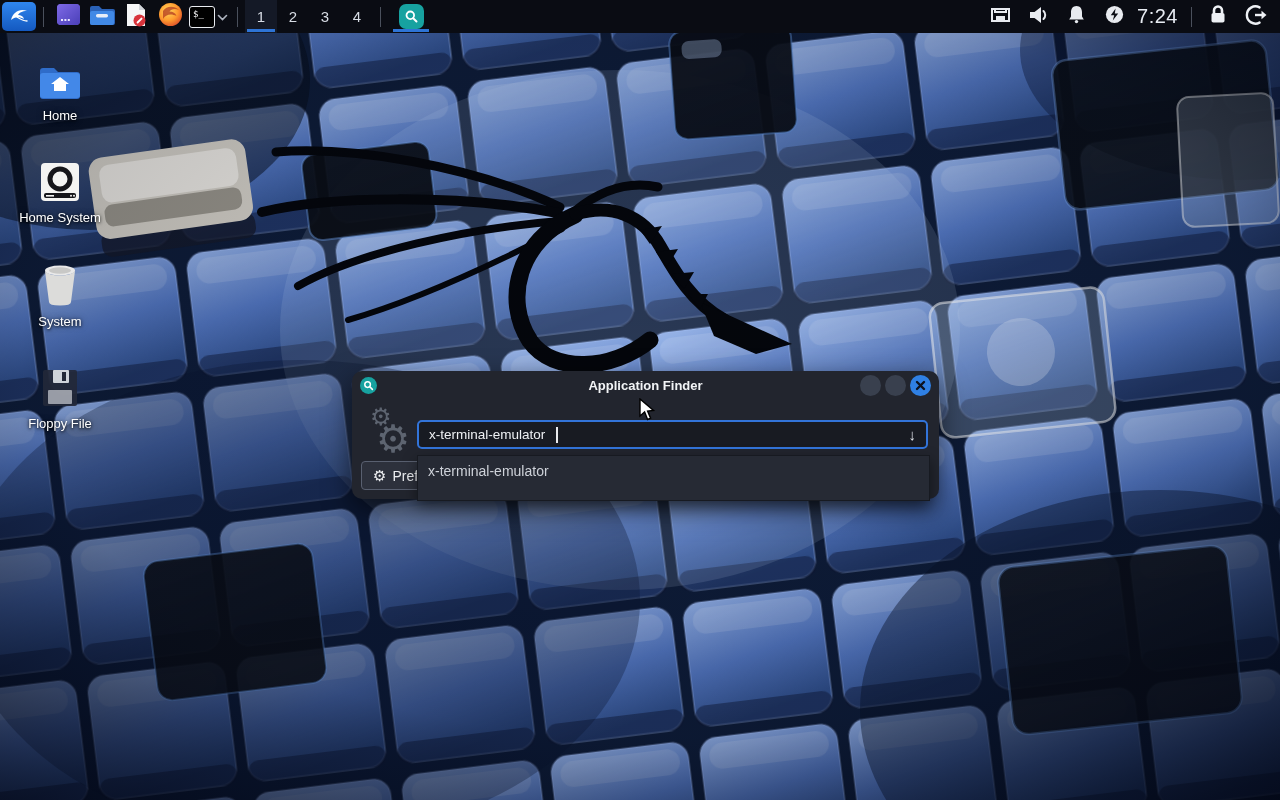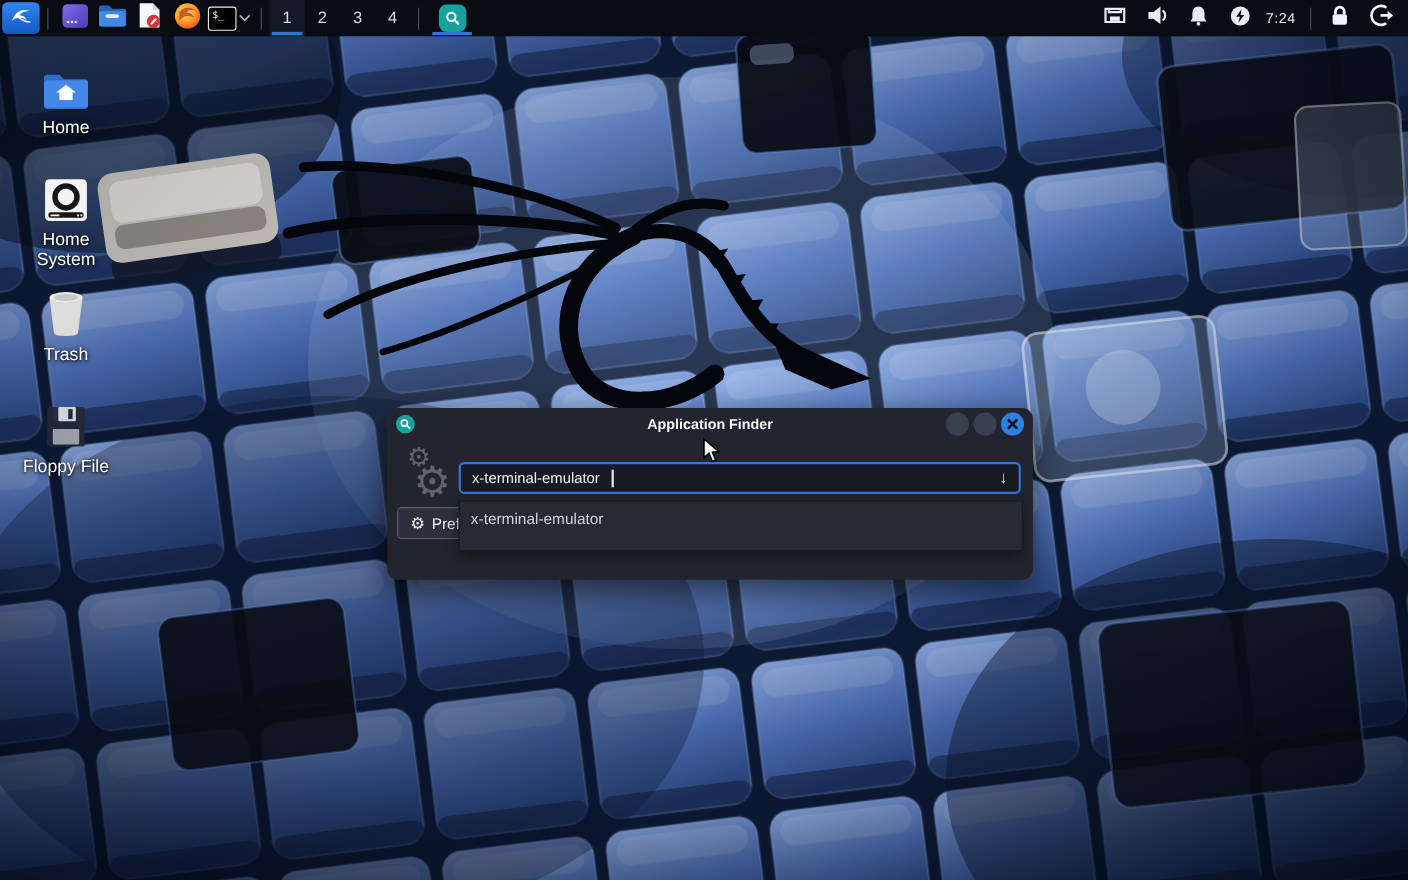--- a/index.html
+++ b/index.html
@@ -19,31 +19,31 @@
   .chev { color:#aeb4bf; font-size:11px; margin:0 2px 0 0; flex:0 0 auto; }
   .ws-cell { width:32px; height:33px; position:relative; display:flex; align-items:center; justify-content:center;
              font-size:15px; color:#d7dce4; flex:0 0 auto; }
   .ws-cell.active { background:rgba(120,150,210,.10); }
   .ws-cell.active::after { content:""; position:absolute; left:2px; right:2px; bottom:1px; height:3px; background:#2e74d6; }
   .task-btn { width:46px; height:33px; position:relative; display:flex; align-items:center; justify-content:center; flex:0 0 auto; }
   .task-btn::after { content:""; position:absolute; left:5px; right:5px; bottom:1px; height:3px; background:#2e74d6; }
   .finder-badge { width:25px; height:25px; border-radius:7px; background:#17a2a0; display:flex; align-items:center; justify-content:center; }
   .spacer { flex:1 1 auto; }
   .tray-ic { width:24px; height:24px; display:flex; align-items:center; justify-content:center; margin:0 7px; flex:0 0 auto; }
-  .clock { font-size:13px; color:#e7ebf2; margin:0 6px 0 4px; letter-spacing:.5px; flex:0 0 auto; }
+  .clock { font-size:20px; color:#e7ebf2; margin:0 6px 0 4px; letter-spacing:.5px; flex:0 0 auto; }
   .term-box { width:26px; height:22px; background:#000; border:1.5px solid #e9ecf1; border-radius:3px;
               color:#fff; font-family:"DejaVu Sans Mono",monospace; font-size:9px; line-height:10px; padding:2px 0 0 3px; flex:0 0 auto; margin:0 2px; }
 
   
   .desktop-icon { position:absolute; left:12px; width:96px; text-align:center; z-index:10; }
   .desktop-icon .ic { height:42px; display:flex; align-items:flex-end; justify-content:center; }
-  .desktop-icon .lbl { margin-top:8px; font-size:16px; color:#ffffff; text-shadow:0 1px 3px rgba(0,0,0,.95),0 0 6px rgba(0,0,0,.6); }
+  .desktop-icon .lbl { margin-top:8px; font-size:13px; color:#ffffff; text-shadow:0 1px 3px rgba(0,0,0,.95),0 0 6px rgba(0,0,0,.6); }
 
   
-  .finder { position:absolute; left:352px; top:371px; width:587px; height:156px; z-index:40;
+  .finder { position:absolute; left:352px; top:371px; width:587px; height:128px; z-index:40;
             background:#22252e; border-radius:10px; box-shadow:0 10px 28px rgba(0,0,0,.6); }
   .titlebar { height:28px; display:flex; align-items:center; padding:0 8px; position:relative; }
   .title { position:absolute; left:0; right:0; text-align:center; font-size:13px; font-weight:bold; color:#f2f4f6; }
   .tb-icon { width:17px; height:17px; border-radius:50%; background:#17a2a0; display:flex; align-items:center; justify-content:center; z-index:2; }
   .tb-btns { margin-left:auto; display:flex; gap:4px; z-index:2; }
   .tb-circle { width:21px; height:21px; border-radius:50%; background:#39404e; }
   .tb-close { width:21px; height:21px; border-radius:50%; background:#2f80e4; display:flex; align-items:center; justify-content:center; }
   .gears { position:absolute; left:10px; top:33px; width:56px; height:54px; color:#5d6470; }
   .gear-sm { position:absolute; left:8px; top:1px; font-size:24px; line-height:24px; }
   .gear-lg { position:absolute; left:14px; top:16px; font-size:38px; line-height:38px; }
@@ -181,21 +181,21 @@
 </div>
 
 <div class="desktop-icon" style="top:264px">
   <div class="ic">
     <svg width="40" height="42" viewBox="0 0 40 42">
       <ellipse cx="20" cy="6.5" rx="15" ry="5" fill="#e9e9e9"></ellipse>
       <path d="M5 7 L9 38 q0 3.5 11 3.5 q11 0 11-3.5 L35 7 q-4 4.5-15 4.5 Q9 11.5 5 7 Z" fill="#dcdcda"></path>
       <ellipse cx="20" cy="6.5" rx="11" ry="3.2" fill="#c8c8c6"></ellipse>
     </svg>
   </div>
-  <div class="lbl">Trash</div>
+  <div class="lbl">System</div>
 </div>
 
 <div class="desktop-icon" style="top:366px">
   <div class="ic">
     <svg width="38" height="40" viewBox="0 0 38 40">
       <path d="M2 4 q0-2 2-2 h30 q2 0 2 2 v32 q0 2-2 2 H4 q-2 0-2-2 Z" fill="#232838" opacity="0.92"></path>
       <rect x="12" y="2" width="16" height="13" rx="1" fill="#cfd3da"></rect>
       <rect x="21" y="4" width="4" height="9" fill="#232838"></rect>
       <rect x="7" y="22" width="24" height="14" rx="1" fill="#aeb2ba" opacity="0.85"></rect>
     </svg>

